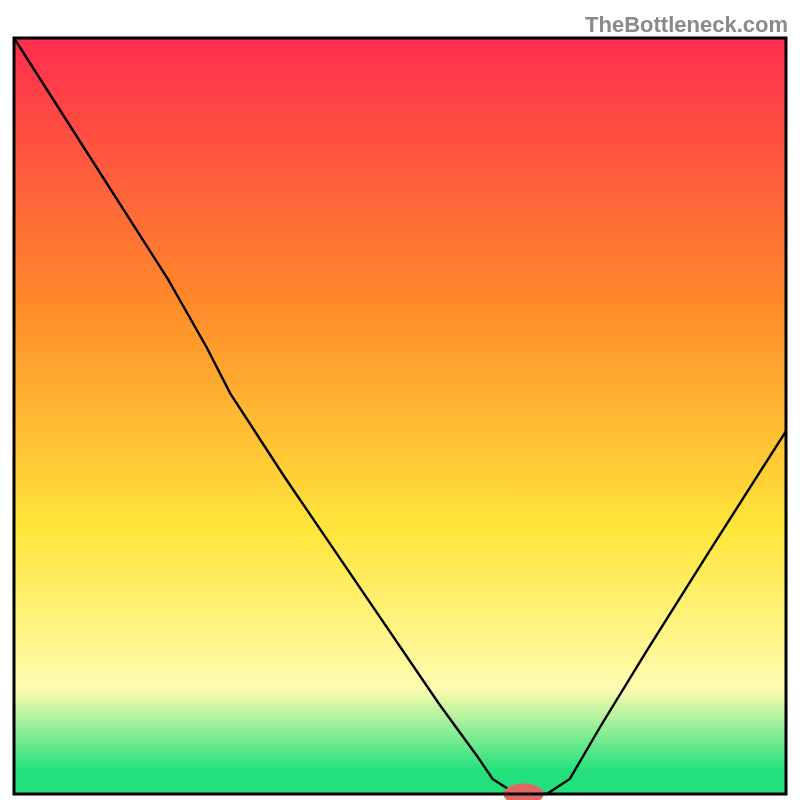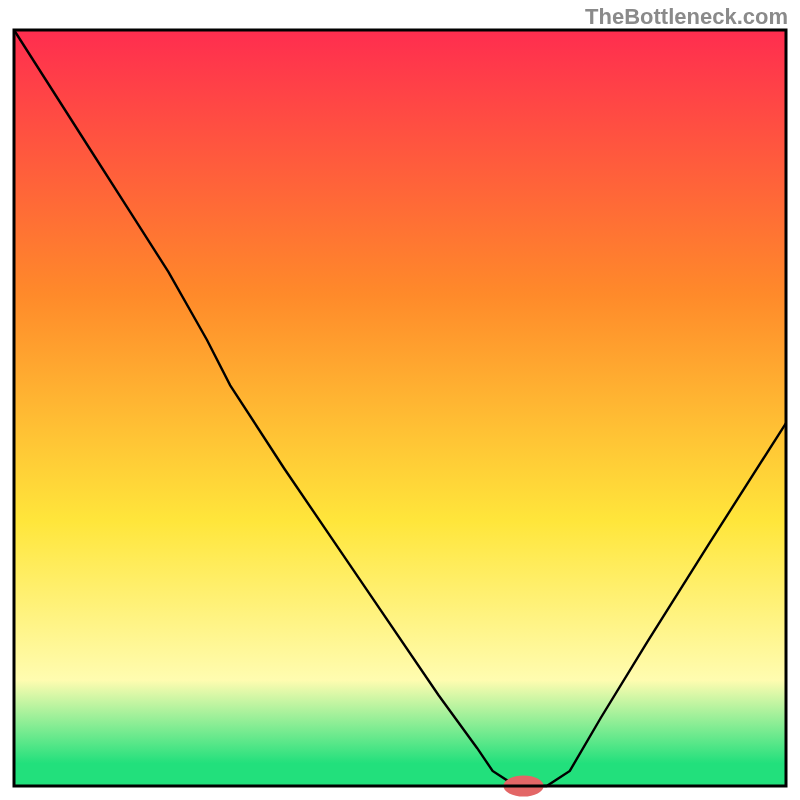--- a/index.html
+++ b/index.html
@@ -8,20 +8,21 @@
     width: 800px;
     height: 800px;
     background: #ffffff;
     overflow: hidden;
     font-family: Arial, Helvetica, sans-serif;
   }
   .stage {
     position: relative;
     width: 800px;
     height: 720px;
+    margin-top: 8px;
   }
   .watermark {
     position: absolute;
     top: 4px;
     right: 12px;
     font-size: 22px;
     font-weight: 600;
     color: #8a8a8a;
   }
   svg.plot {

